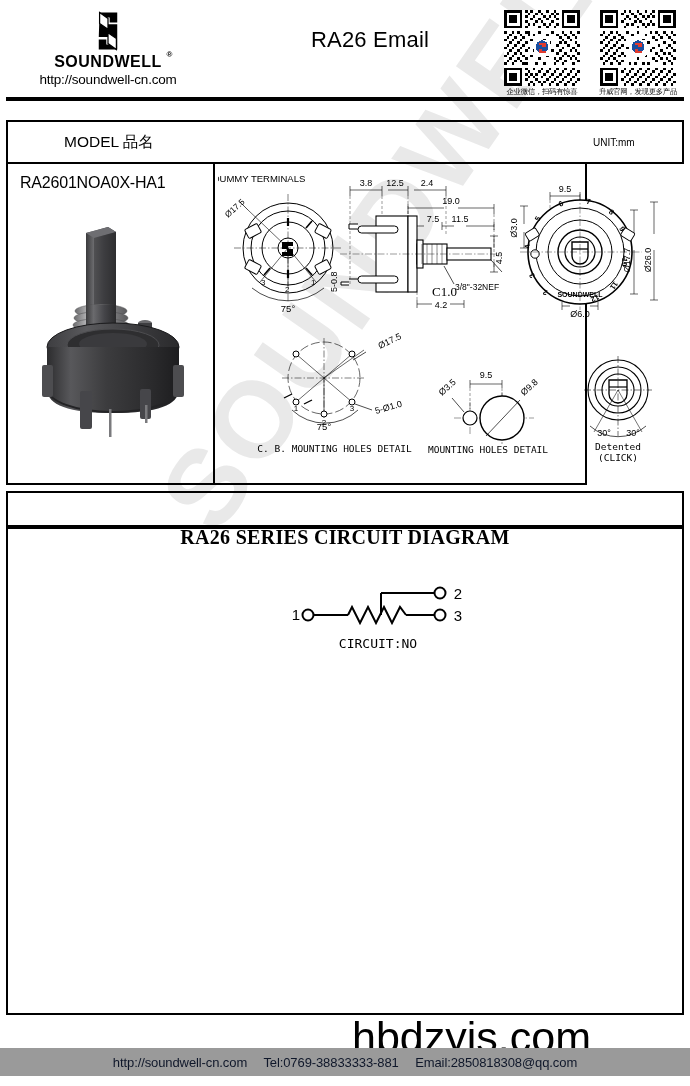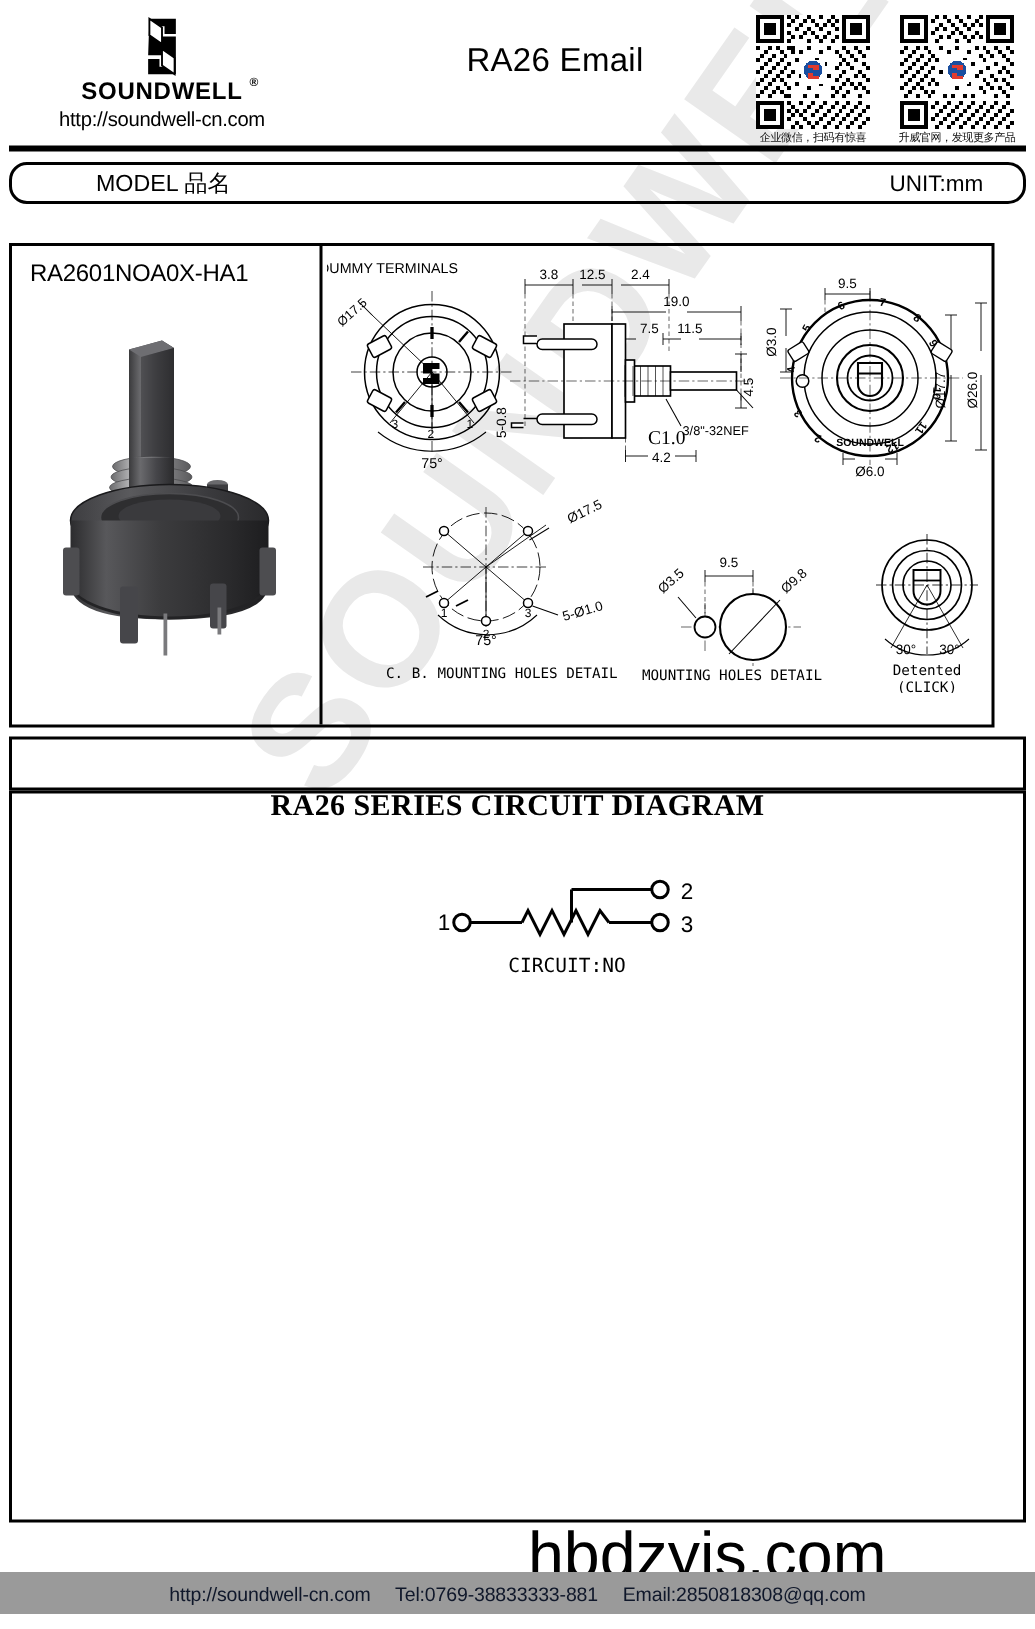--- a/index.html
+++ b/index.html
@@ -60,27 +60,27 @@
   .qr-wrap.a { left: 498px; }
   .qr-wrap.b { left: 594px; }
   .qr-img { width: 76px; height: 76px; margin: 0 auto; display: block; }
   .qr-cap { font-size: 7.4px; text-align: center; margin-top: 1px; color: #111;
             font-family: "DejaVu Sans", sans-serif; white-space: nowrap; letter-spacing: -0.3px; }
 
   .header-rule { position: absolute; left: 6px; top: 97px; width: 678px; height: 4px; background: #000; }
 
   
   .box { position: absolute; border: 2px solid #000; background: transparent; z-index: 2; }
-  #hdr-row { left: 6px; top: 108px; width: 678px; height: 28px; border-radius: 12px; }
+  #hdr-row { left: 6px; top: 120px; width: 678px; height: 44px; }
   #hdr-row .cell { position: absolute; top: 0; height: 100%; display: flex; align-items: center; }
   .h-model { left: 56px; font-size: 15.5px; }
   .h-dims  { left: 388px; font-size: 15.5px; }
-  .h-unit  { left: 585px; font-size: 15px; }
-
-  #main-row { left: 6px; top: 162px; width: 657px; height: 323px; }
+  .h-unit  { left: 585px; font-size: 10px; }
+
+  #main-row { left: 6px; top: 162px; width: 581px; height: 323px; }
   #main-divider { position: absolute; left: 205px; top: 0; width: 2px; height: 100%; background: #000; }
 
   .model-text { position: absolute; left: 12px; top: 10px; font-size: 16px; letter-spacing: -0.2px; }
 
   #circ-title-row { left: 6px; top: 491px; width: 678px; height: 36px; }
   .circ-title {
     width: 100%; height: 100%;
     display: flex; align-items: center; justify-content: center;
     font-family: "Liberation Serif", serif;
     font-size: 20px; font-weight: 700; letter-spacing: 0.3px; margin-top: 28px;

